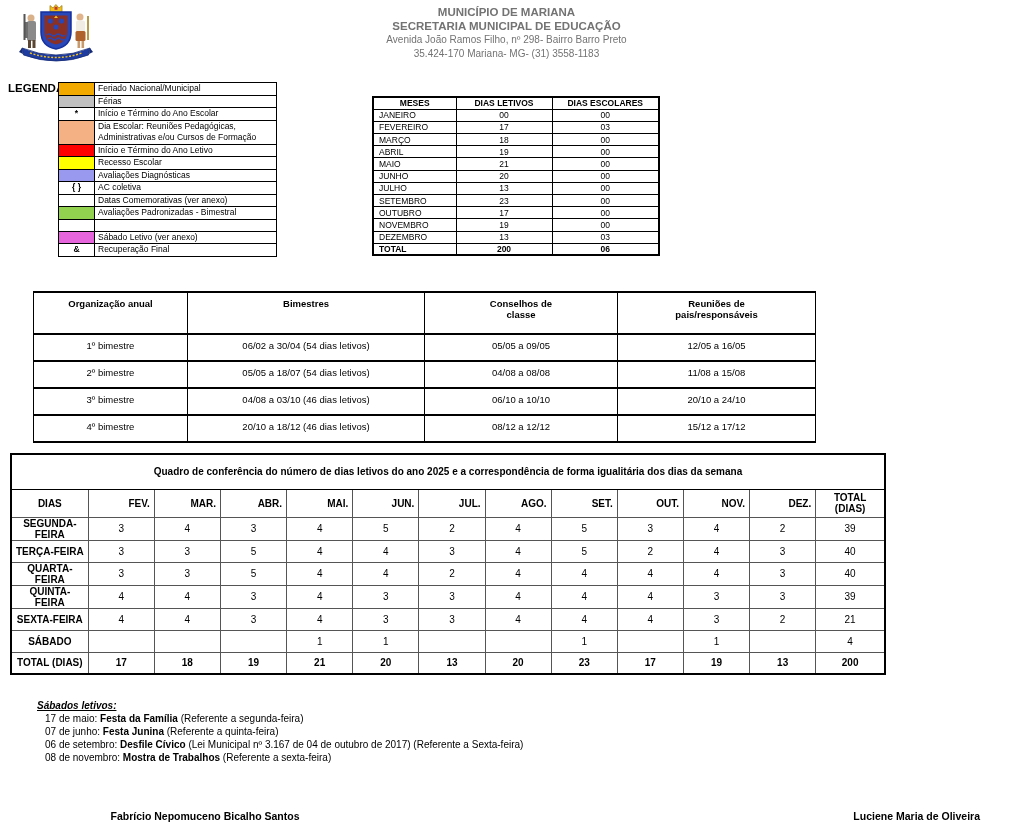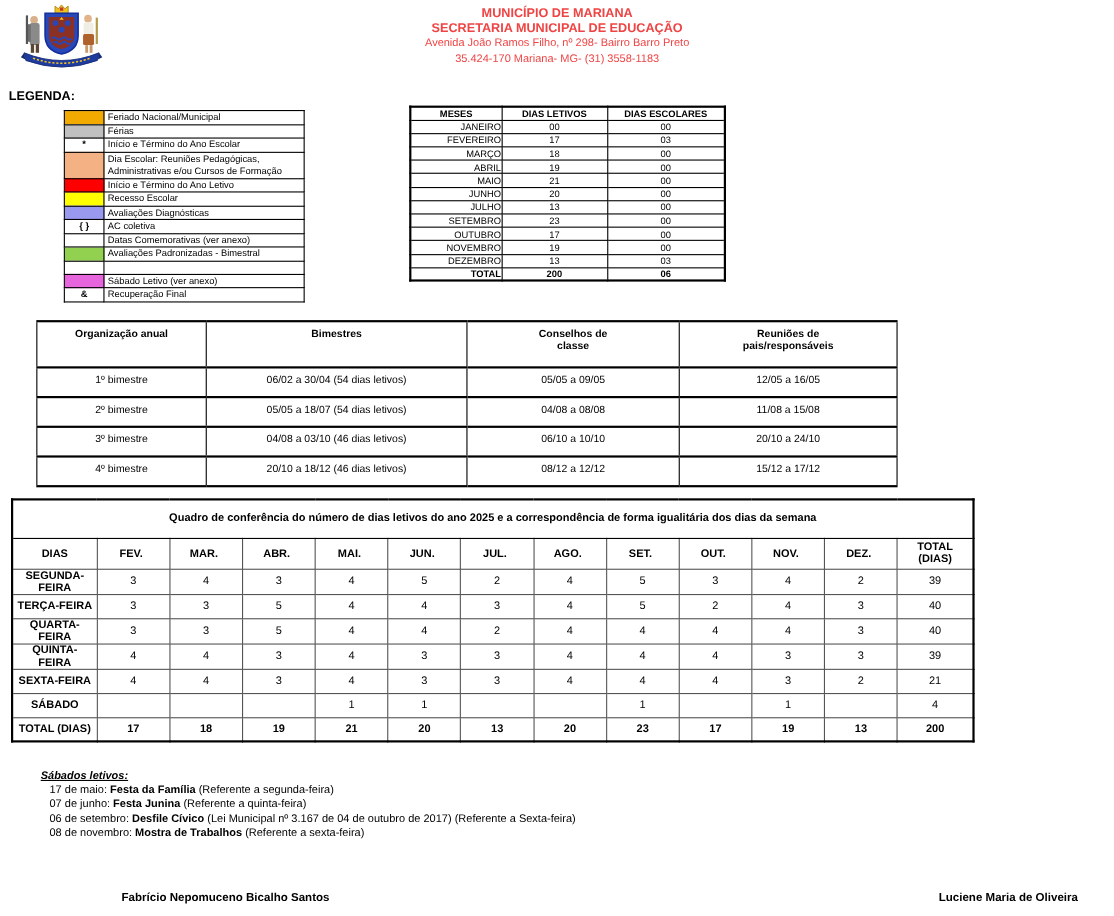--- a/index.html
+++ b/index.html
@@ -5,57 +5,57 @@
   * { margin:0; padding:0; box-sizing:border-box; }
   html,body { background:#fff; }
   body {
     width:1013px; height:833px; position:relative;
     font-family:"Liberation Sans", sans-serif; color:#000;
     overflow:hidden;
   }
   .abs { position:absolute; }
 
   
-  .hdr-text { left:0; right:0; top:6px; text-align:center; color:#ef4444; line-height:13.5px; }
+  .hdr-text { left:0; right:0; top:6px; text-align:center; color:#737373; line-height:13.5px; }
   .hdr-l1, .hdr-l2 { font-weight:bold; font-size:11.5px; }
   .hdr-l3, .hdr-l4 { font-size:10px; }
   .logo { left:14px; top:2px; width:84px; height:60px; }
 
   
   .legenda-title { left:8px; top:82px; font-weight:bold; font-size:11.5px; }
   table { border-collapse:collapse; table-layout:fixed; }
-  .legend-table { position:absolute; left:58px; top:100px; width:218px; border:1px solid #000;padding-left:48px; }
+  .legend-table { position:absolute; left:58px; top:82px; width:218px; border:1px solid #000;padding-left:48px; }
   .legend-table td { border:1px solid #000; font-size:8.5px; height:12px; line-height:11.5px; vertical-align:middle; }
   .lg-sw { width:36px; text-align:center; font-weight:bold; font-size:9px; }
   .lg-lb { width:182px; padding:0 3px; }
 
   
   .meses-table { position:absolute; left:372px; top:96px; width:286px; border:2px solid #000; }
   .meses-table th, .meses-table td { border:1px solid #000; font-size:8.5px; height:12.2px; text-align:center; vertical-align:middle; }
   .meses-table th { font-weight:bold; }
-  .meses-table td.m-name { text-align:right; padding-left:5px; }
+  .meses-table td.m-name { text-align:left; padding-left:5px; }
   .meses-table tr.m-total td { font-weight:bold; }
   .meses-table tr.m-total td.m-name { font-weight:bold; }
 
   
   .org-table { position:absolute; left:33px; top:291px; width:782px; }
   .org-table th, .org-table td {
     border-left:1px solid #000; border-right:1px solid #000;
     border-top:2px solid #000; border-bottom:2px solid #000;
     font-size:9.5px; text-align:center; vertical-align:top; white-space:pre-line;
   }
   .org-table th { height:42px; padding-top:5px; font-weight:bold; }
   .org-table td { height:27px; padding-top:5px; }
 
   
   .quadro-table { position:absolute; left:10px; top:453px; width:876px; border:2px solid #000; }
   .quadro-table th, .quadro-table td { border:1px solid #555; font-size:10px; text-align:center; vertical-align:middle; }
   .quadro-table .q-title { height:35px; font-weight:bold; font-size:10px; border-bottom:1px solid #000;text-align:center; }
   .quadro-table th { font-weight:bold; height:28px; }
-  .quadro-table th.q-month { text-align:center; padding-right:4px; }
+  .quadro-table th.q-month { text-align:right; padding-right:4px; }
   .quadro-table th.q-total-h { white-space:pre-line; line-height:11px; }
   .quadro-table td.q-label { font-weight:bold; white-space:pre-line; line-height:11px; }
   .quadro-table td { height:22px; }
   .quadro-table tr.q-total td { font-weight:bold; }
 
   
   .notes { left:37px; top:699px; width:720px; font-size:10px; line-height:13px; }
   .notes .n-title { font-weight:bold; font-style:italic;text-decoration:underline; }
   .notes .n-line { padding-left:8px; }
   .notes b { font-weight:bold; }

